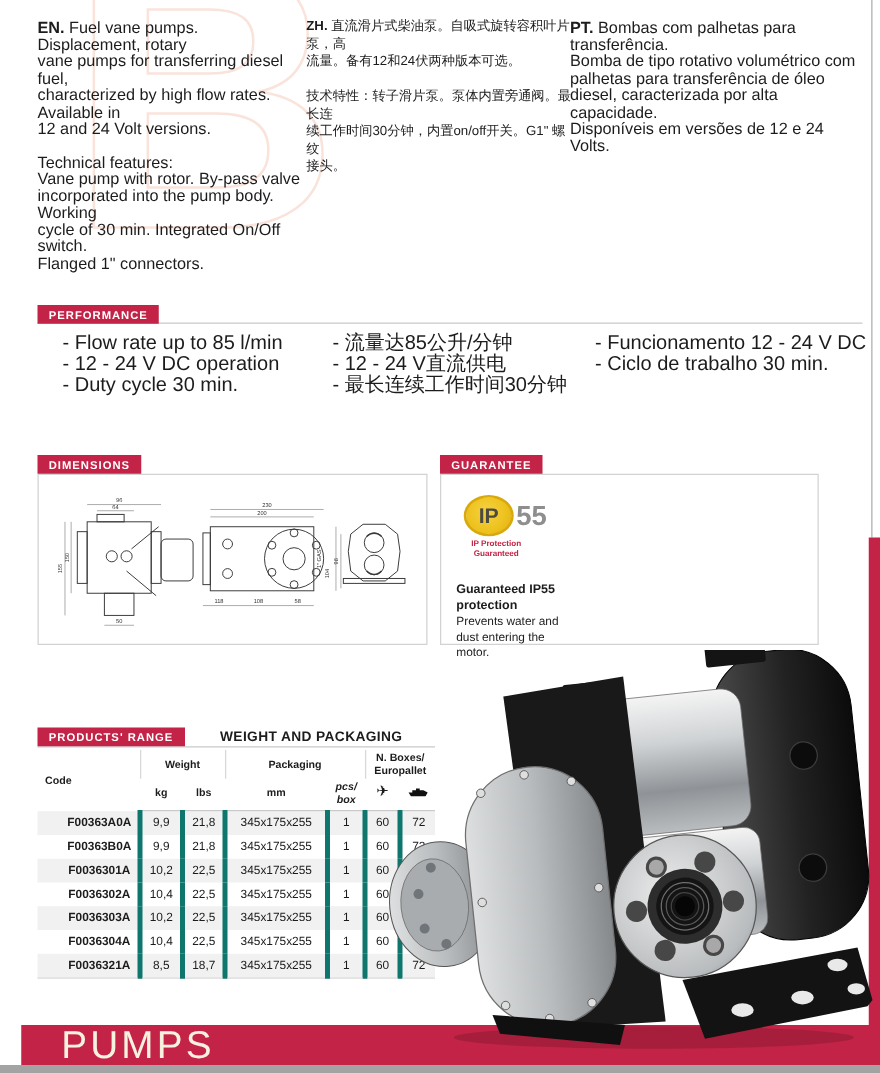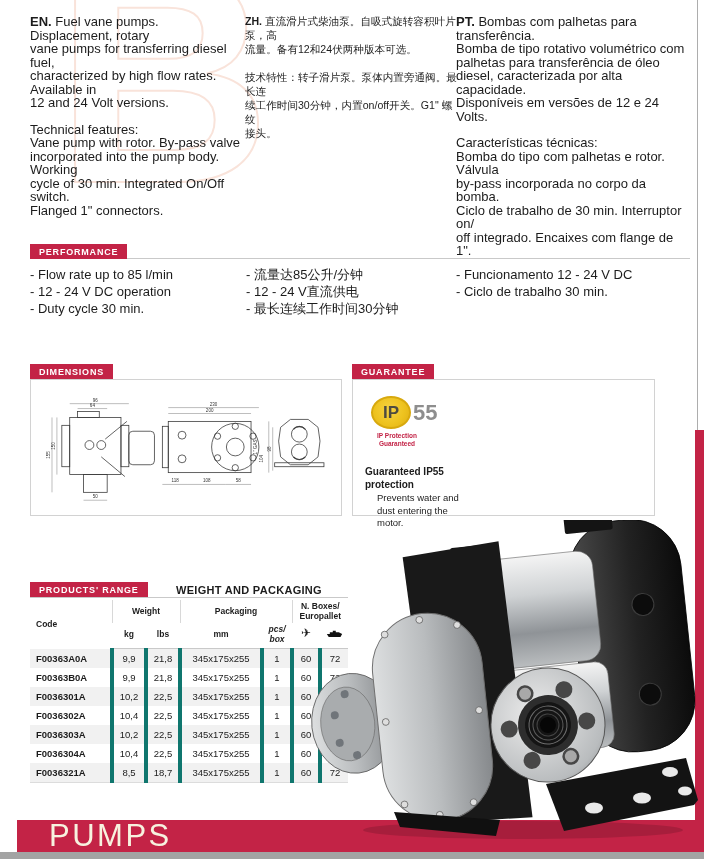--- a/index.html
+++ b/index.html
@@ -26,52 +26,52 @@
   #intro-zh { font-size:10.6px; line-height:14.2px; }
 
   
   .red-tag {
     background:var(--red); color:#fff; font-size:9px; font-weight:bold;
     letter-spacing:.8px; padding:3px 9px 2px 9px; display:inline-block;
     position:absolute; z-index:3; line-height:10px;
   }
   .rule { position:absolute; height:1px; background:#c9c9c9; z-index:1; }
 
-  .perf-col { position:absolute; font-size:13px; line-height:17px; z-index:2; }
+  .perf-col { position:absolute; font-size:16px; line-height:17px; z-index:2;margin-left:20px; }
 
   .frame { position:absolute; border:1px solid #d2d2d2; background:#fff; z-index:2; }
 
   
   #ip-badge-row { position:absolute; left:18px; top:16px; display:flex; align-items:center; }
   #ip-circle {
     width:40px; height:33px; border-radius:50%;
     background:radial-gradient(circle at 45% 40%, #f6d243 0%, #eec categorie 0%, #eec31f 55%, #dfae12 100%);
     background:radial-gradient(circle at 45% 40%, #f6d243 0%, #eec31f 55%, #dfae12 100%);
     border:2.5px solid #d8a90e; display:flex; align-items:center; justify-content:center;
   }
   #ip-circle span { font-size:17px; font-weight:bold; color:#4d4b40; letter-spacing:0; }
   #ip-rating { font-size:22px; font-weight:bold; color:#8e8e8e; margin-left:2px; }
   #ip-caption {
     position:absolute; left:6px; top:52px; width:76px; text-align:center;
     font-size:6.5px; font-weight:bold; color:var(--red); line-height:8px;
   }
   #guar-title { position:absolute; left:12px; top:86px; font-size:10px; font-weight:bold; line-height:12.5px; width:120px; }
-  #guar-body  { position:absolute; left:24px; top:112px; font-size:9.5px; line-height:12.5px; width:110px; }
+  #guar-body  { position:absolute; left:12px; top:112px; font-size:9.5px; line-height:12.5px; width:110px; }
 
   
   #pr-sub { position:absolute; left:148px; top:584px; font-size:11px; font-weight:bold; letter-spacing:.3px; z-index:3;margin-left:28px; }
 
   
   #ptable { position:absolute; left:30px; top:600px; width:318px; border-collapse:collapse; z-index:2; font-size:9.5px; }
   #ptable th { font-size:8.5px; font-weight:bold; text-align:center; vertical-align:middle; padding:2px 1px; line-height:9.5px; }
   #ptable .grp { border-left:1px solid #d8d8d8; }
   #ptable .grp:first-child { border-left:none; }
   #ptable thead tr:nth-child(2) th { border-bottom:1px solid #c9c9c9; padding-bottom:4px; }
   #ptable td { text-align:center; padding:4px 1px; border-left:4px solid #0f766e; }
-  #ptable td.c-code { text-align:left; font-weight:bold; padding-left:6px; border-left:none; }
+  #ptable td.c-code { text-align:center; font-weight:bold; padding-left:20px; border-left:none; }
   #ptable tbody tr:nth-child(odd) { background:#f1f1f1; }
   #ptable tbody tr:last-child td { border-bottom:1px solid #dcdcdc; }
   .plane { font-size:12px; line-height:8px; }
   .ship-svg { width:17px; height:9px; display:inline-block; }
 
   
   #footer-bar { position:absolute; left:0; top:820px; width:704px; height:32px; background:var(--red); z-index:3;margin-left:17px; }
   #footer-title { position:absolute; left:32px; top:-2px; font-size:31px; letter-spacing:2.5px; color:#f7f2df; font-weight:normal; }
   #footer-shadow { position:absolute; left:0; top:852px; width:704px; height:7px; background:#a3a3a3; z-index:3; }
   #right-strip { position:absolute; left:695px; top:430px; width:9px; height:422px; background:var(--red); z-index:2; }
@@ -110,25 +110,20 @@
 续工作时间30分钟，内置on/off开关。G1" 螺纹
 接头。</div>
   </div>
   <div class="abs intro-col" style="left:456px; top:15px; width:236px;">
     <div><span class="lead">PT.</span>
       <span class="pre">Bombas com palhetas para transferência.
 Bomba de tipo rotativo volumétrico com
 palhetas para transferência de óleo
 diesel, caracterizada por alta capacidade.
 Disponíveis em versões de 12 e 24 Volts.</span></div>
-    <div class="tech pre">Características técnicas:
-Bomba do tipo com palhetas e rotor. Válvula
-by-pass incorporada no corpo da bomba.
-Ciclo de trabalho de 30 min. Interruptor on/
-off integrado.  Encaixes com flange de 1".</div>
   </div>
 
   <div class="rule" style="left:30px; top:258px; width:660px;"></div>
   <div class="red-tag" style="left:30px; top:244px;">PERFORMANCE</div>
   <div class="perf-col" style="left:30px; top:266px; width:205px;">
       <div>- Flow rate up to 85 l/min</div>
       <div>- 12 - 24 V DC operation</div>
       <div>- Duty cycle 30 min.</div>
     </div>
   <div class="perf-col" style="left:246px; top:266px; width:205px;">

